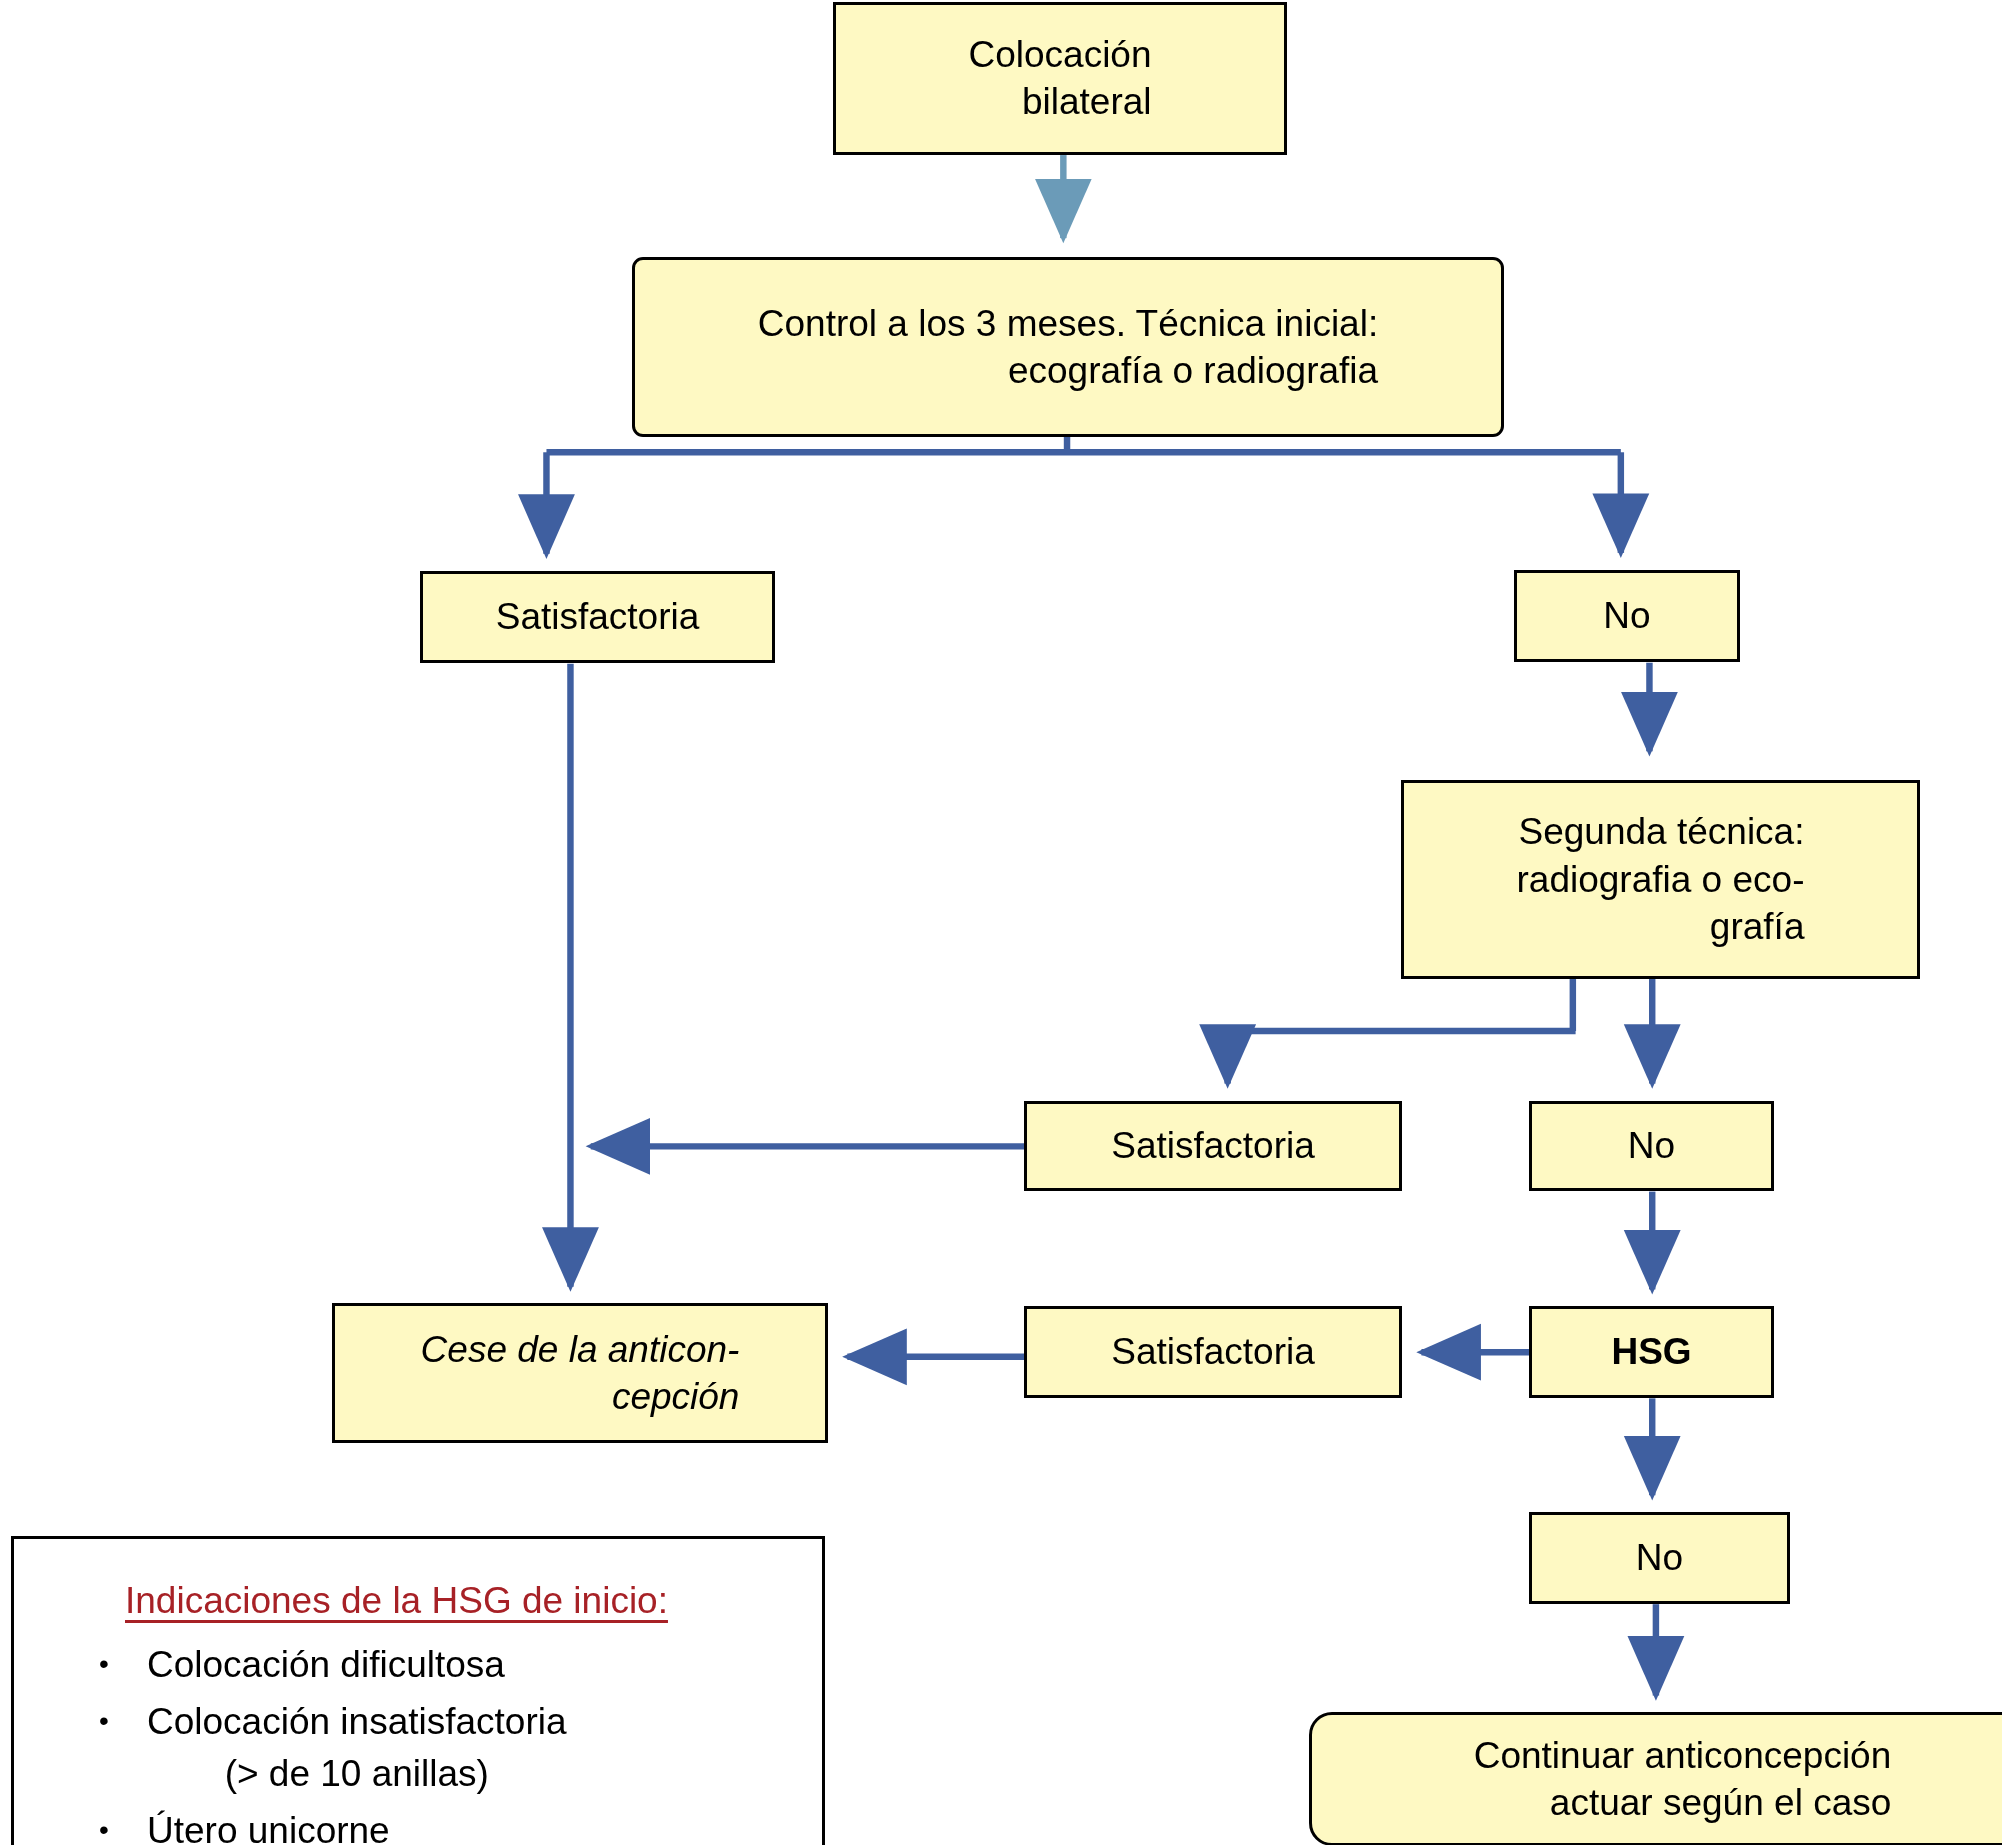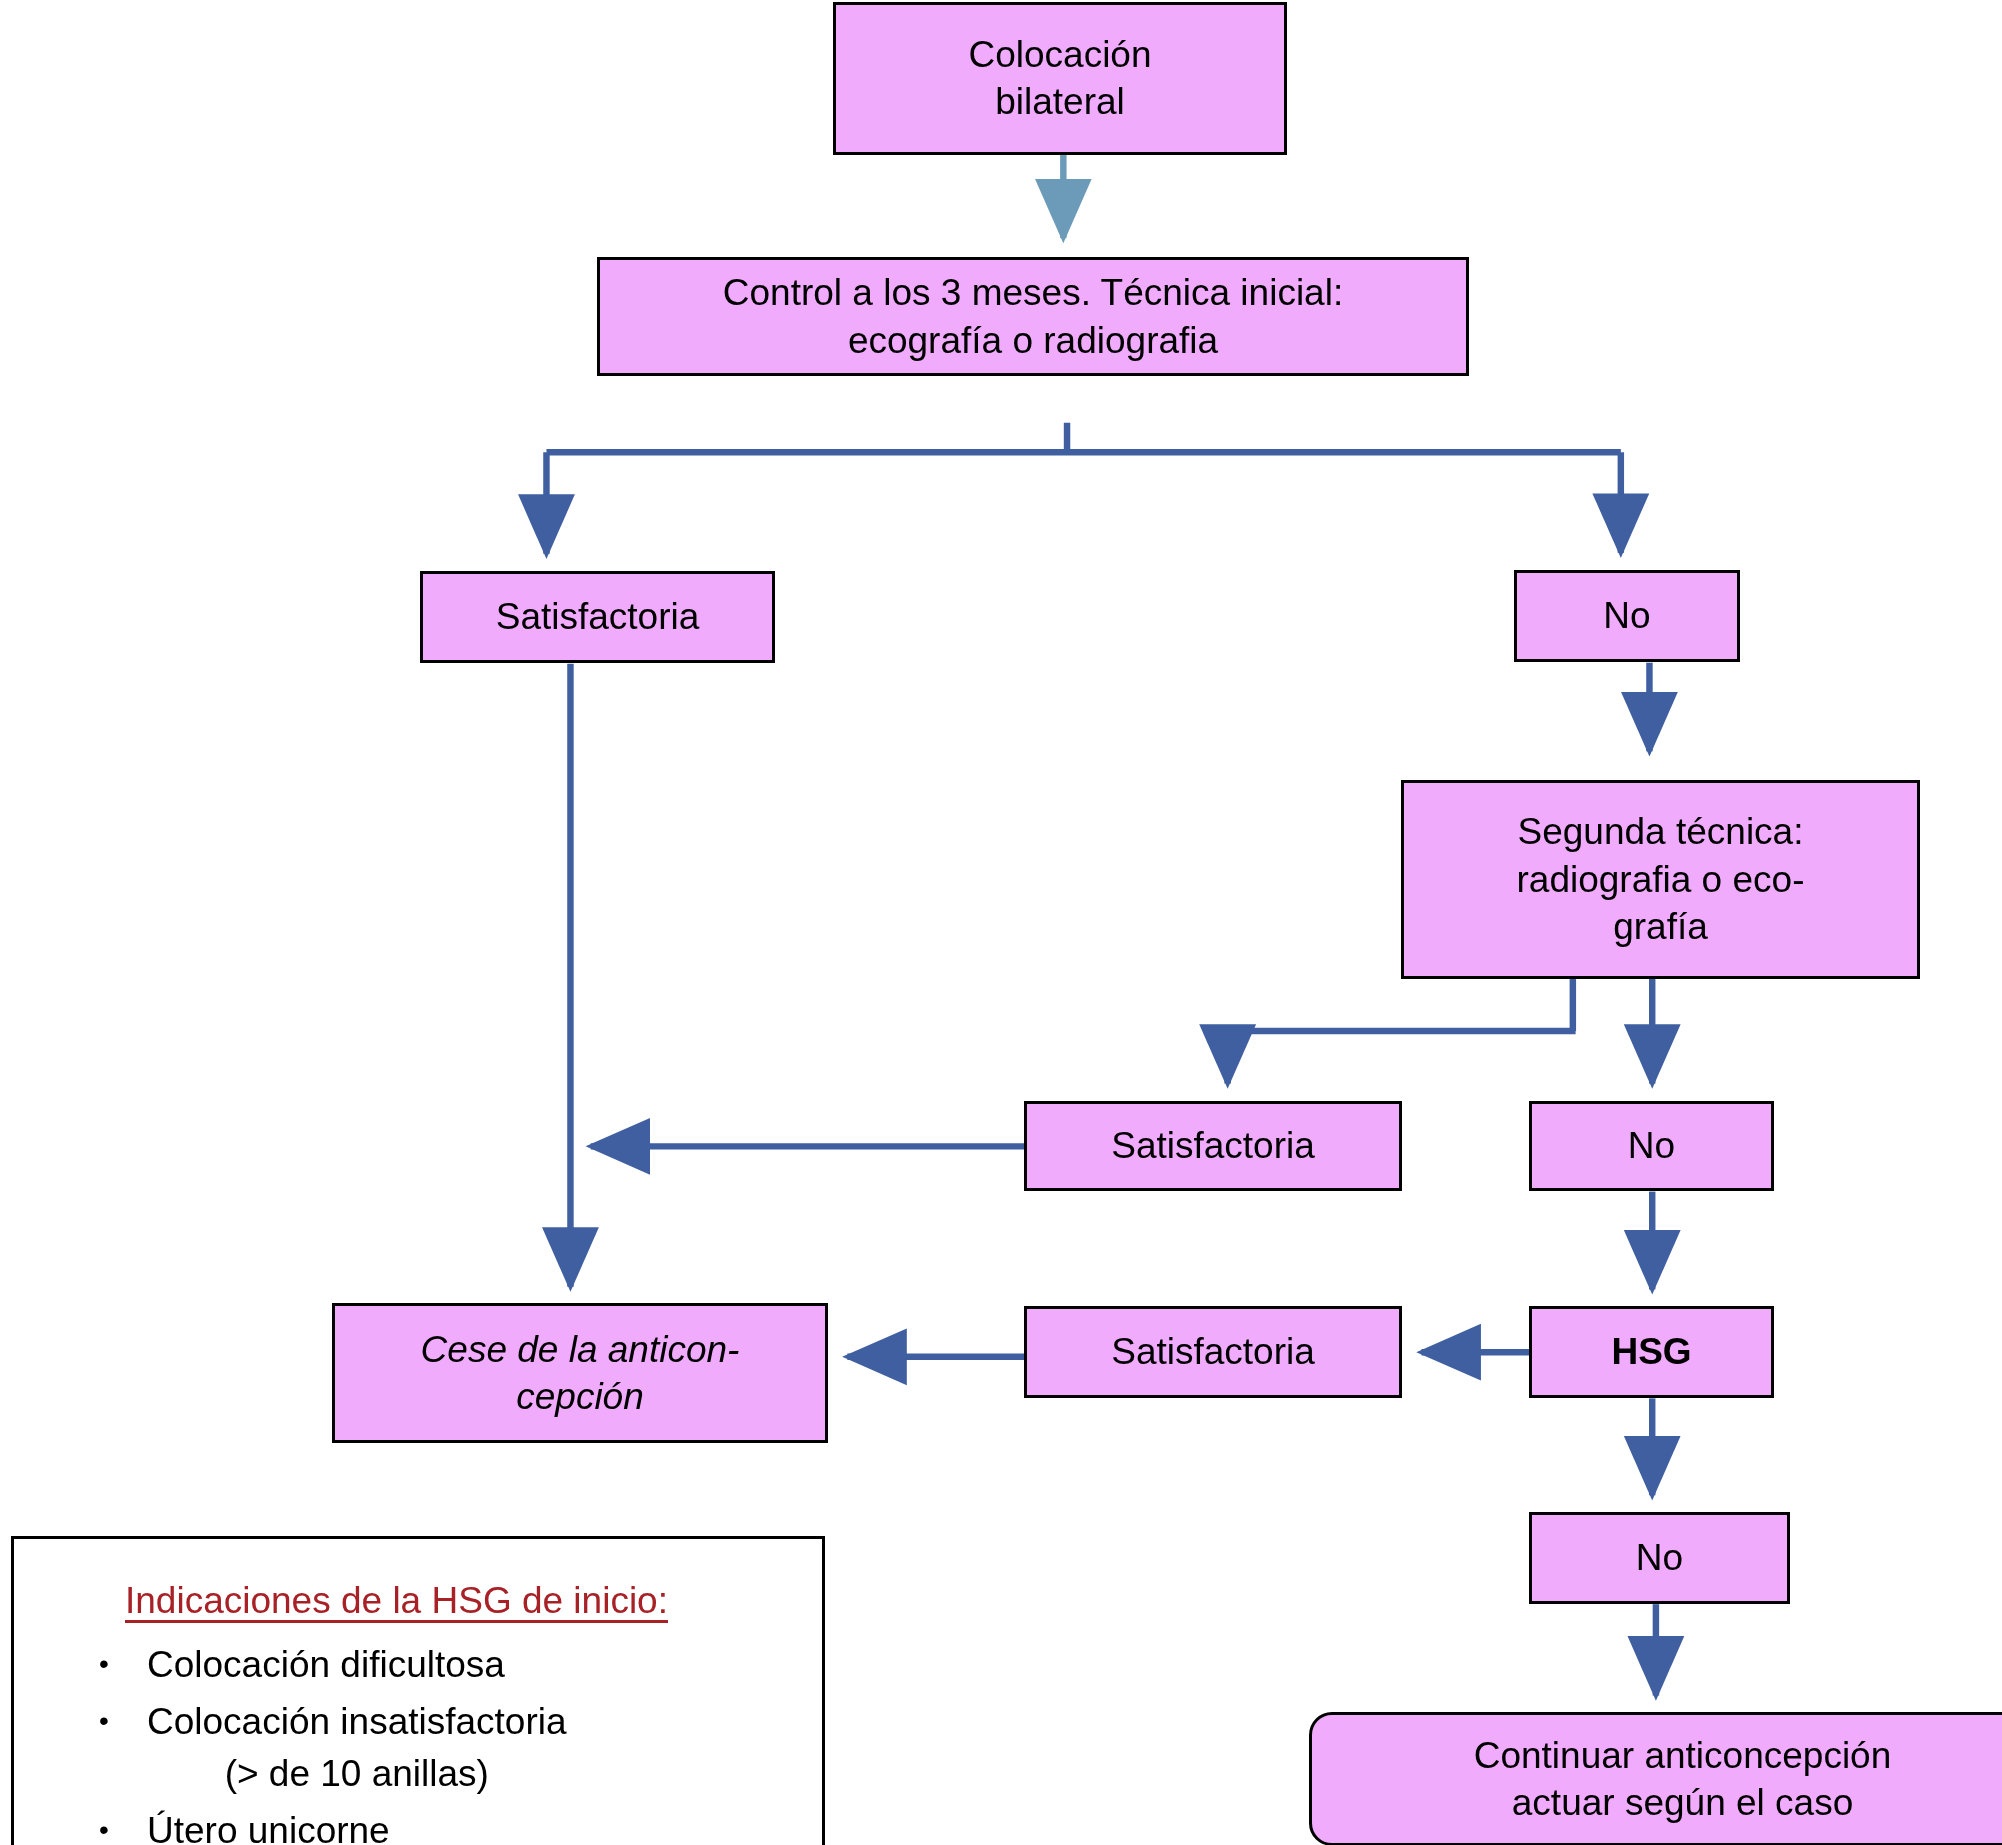--- a/index.html
+++ b/index.html
@@ -21,25 +21,25 @@
     position: absolute;
     top: 0;
     left: 0;
     width: 2003px;
     height: 1846px;
   }
   .node-box {
     position: absolute;
     box-sizing: border-box;
     border: 3.7px solid #000000;
-    background: #f0abfc;
+    background: #fef9c3;
     display: flex;
     align-items: center;
     justify-content: center;
-    text-align: center;
+    text-align: right;
     font-family: "Liberation Sans", sans-serif;
     font-size: 37px;
     line-height: 1.28;
     color: #000000;
     white-space: pre-line;
     padding: 3.7px 9.2px;
   }
   .legend-box {
     position: absolute;
     box-sizing: border-box;
@@ -158,21 +158,21 @@
     </g>
 
     <g>
       <path d="M1794,1738 L1794,1837" stroke="#3F5FA0" stroke-width="7" fill="none" marker-end="url(#arrow-primary)"></path>
     </g>
   </svg>
 
   <div class="node-box" style="left:833px; top:1.8px; width:454px; height:153px;">Colocación
 bilateral</div>
 
-  <div class="node-box" style="left:597px; top:257px; width:872px; height:119px;">Control a los 3 meses. Técnica inicial:
+  <div class="node-box" style="left:632px; top:257px; width:872px; height:180px;border-radius:11px;">Control a los 3 meses. Técnica inicial:
 ecografía o radiografia</div>
 
   <div class="node-box" style="left:420px; top:571px; width:355px; height:92px;">Satisfactoria</div>
 
   <div class="node-box" style="left:1514px; top:570px; width:226px; height:92px;">No</div>
 
   <div class="node-box" style="left:1401px; top:780px; width:519px; height:199px;">Segunda técnica:
 radiografia o eco-
 grafía</div>
 

